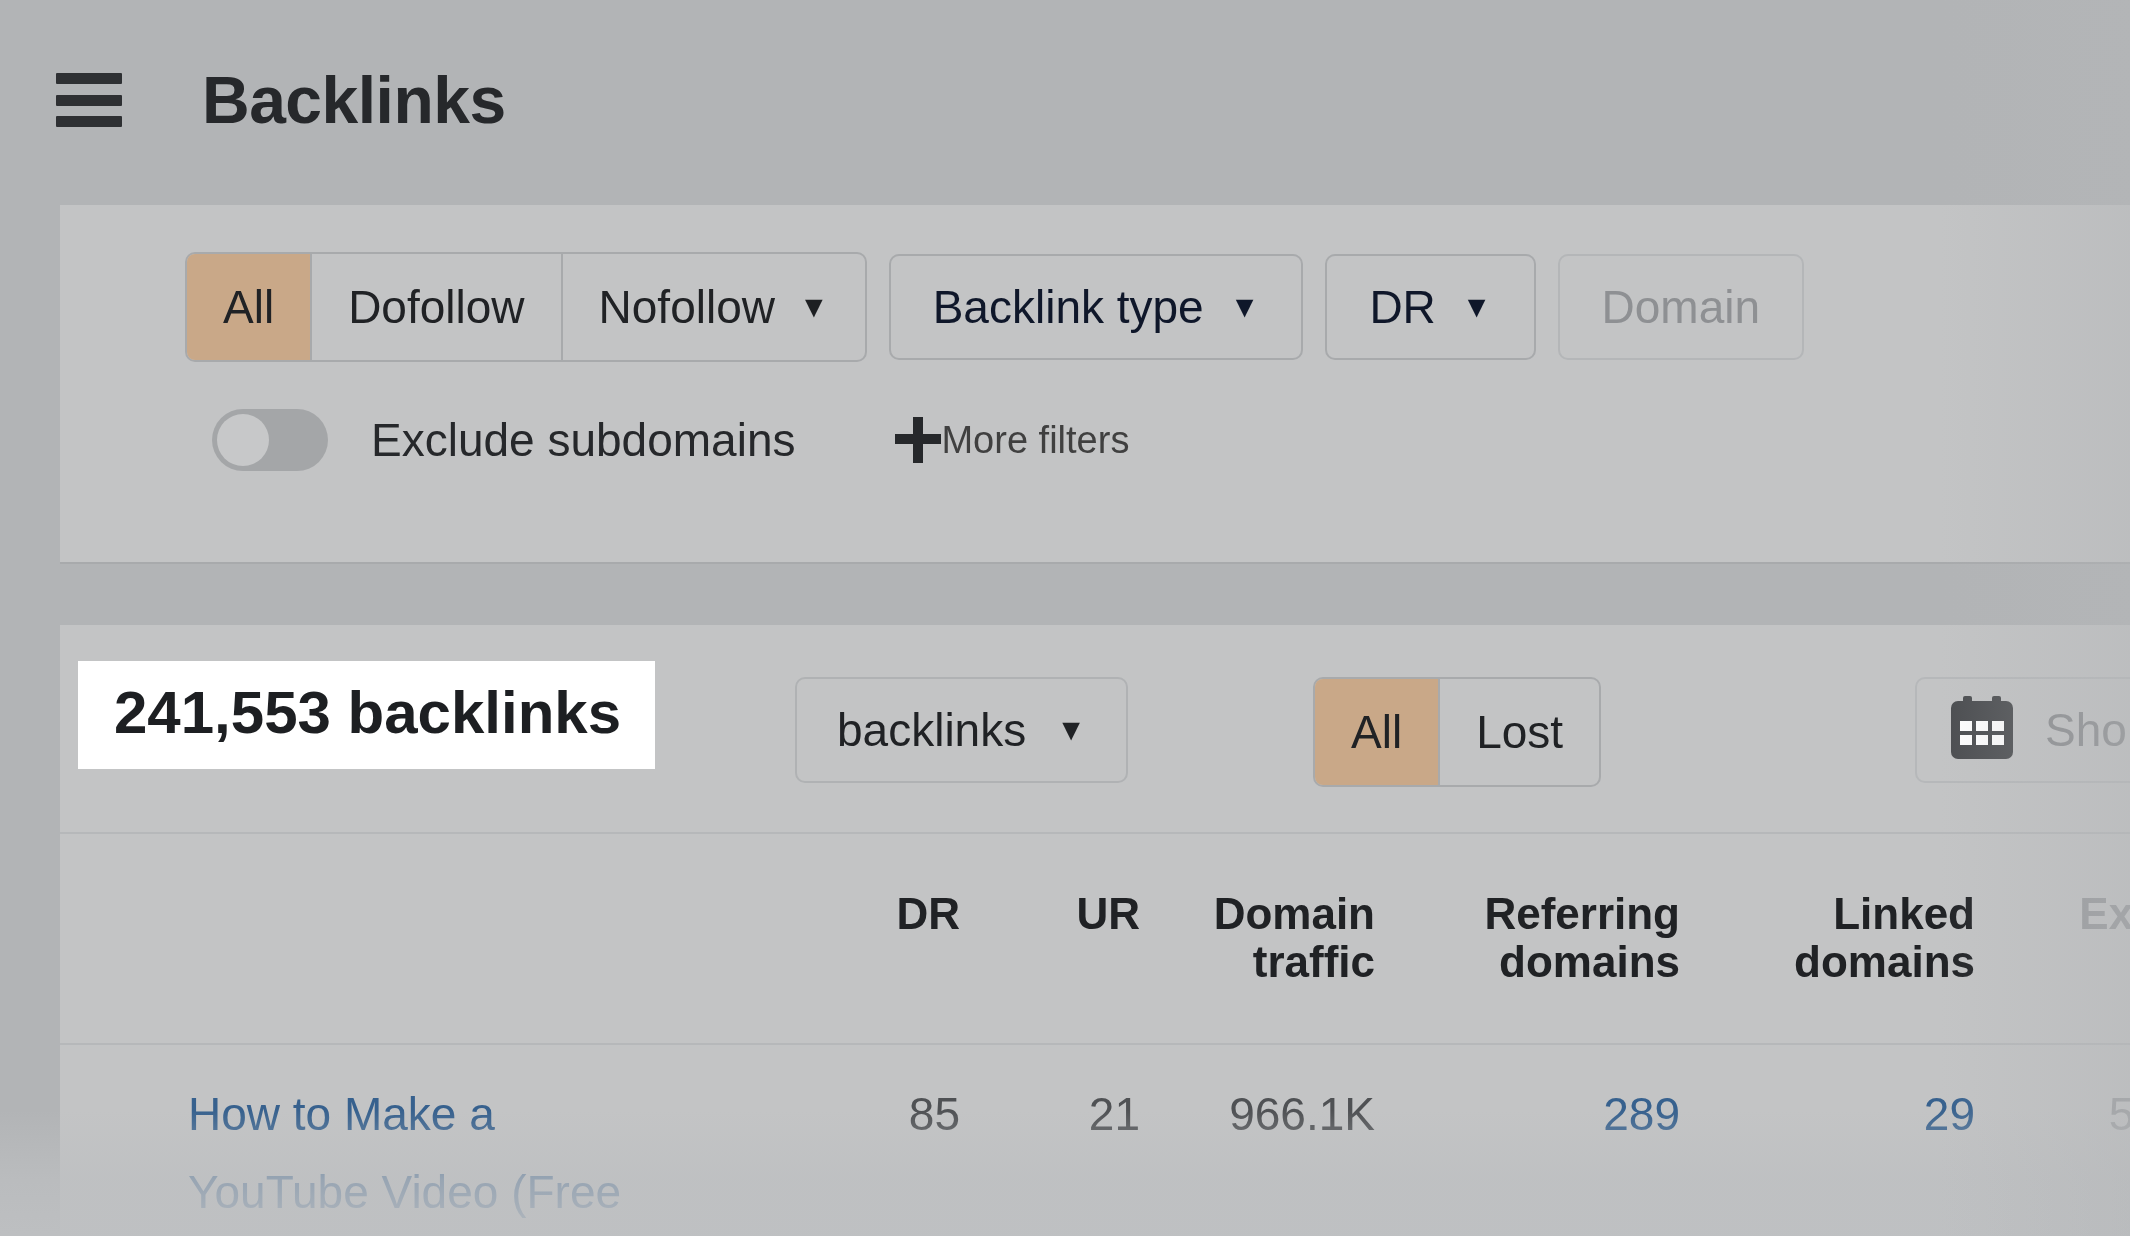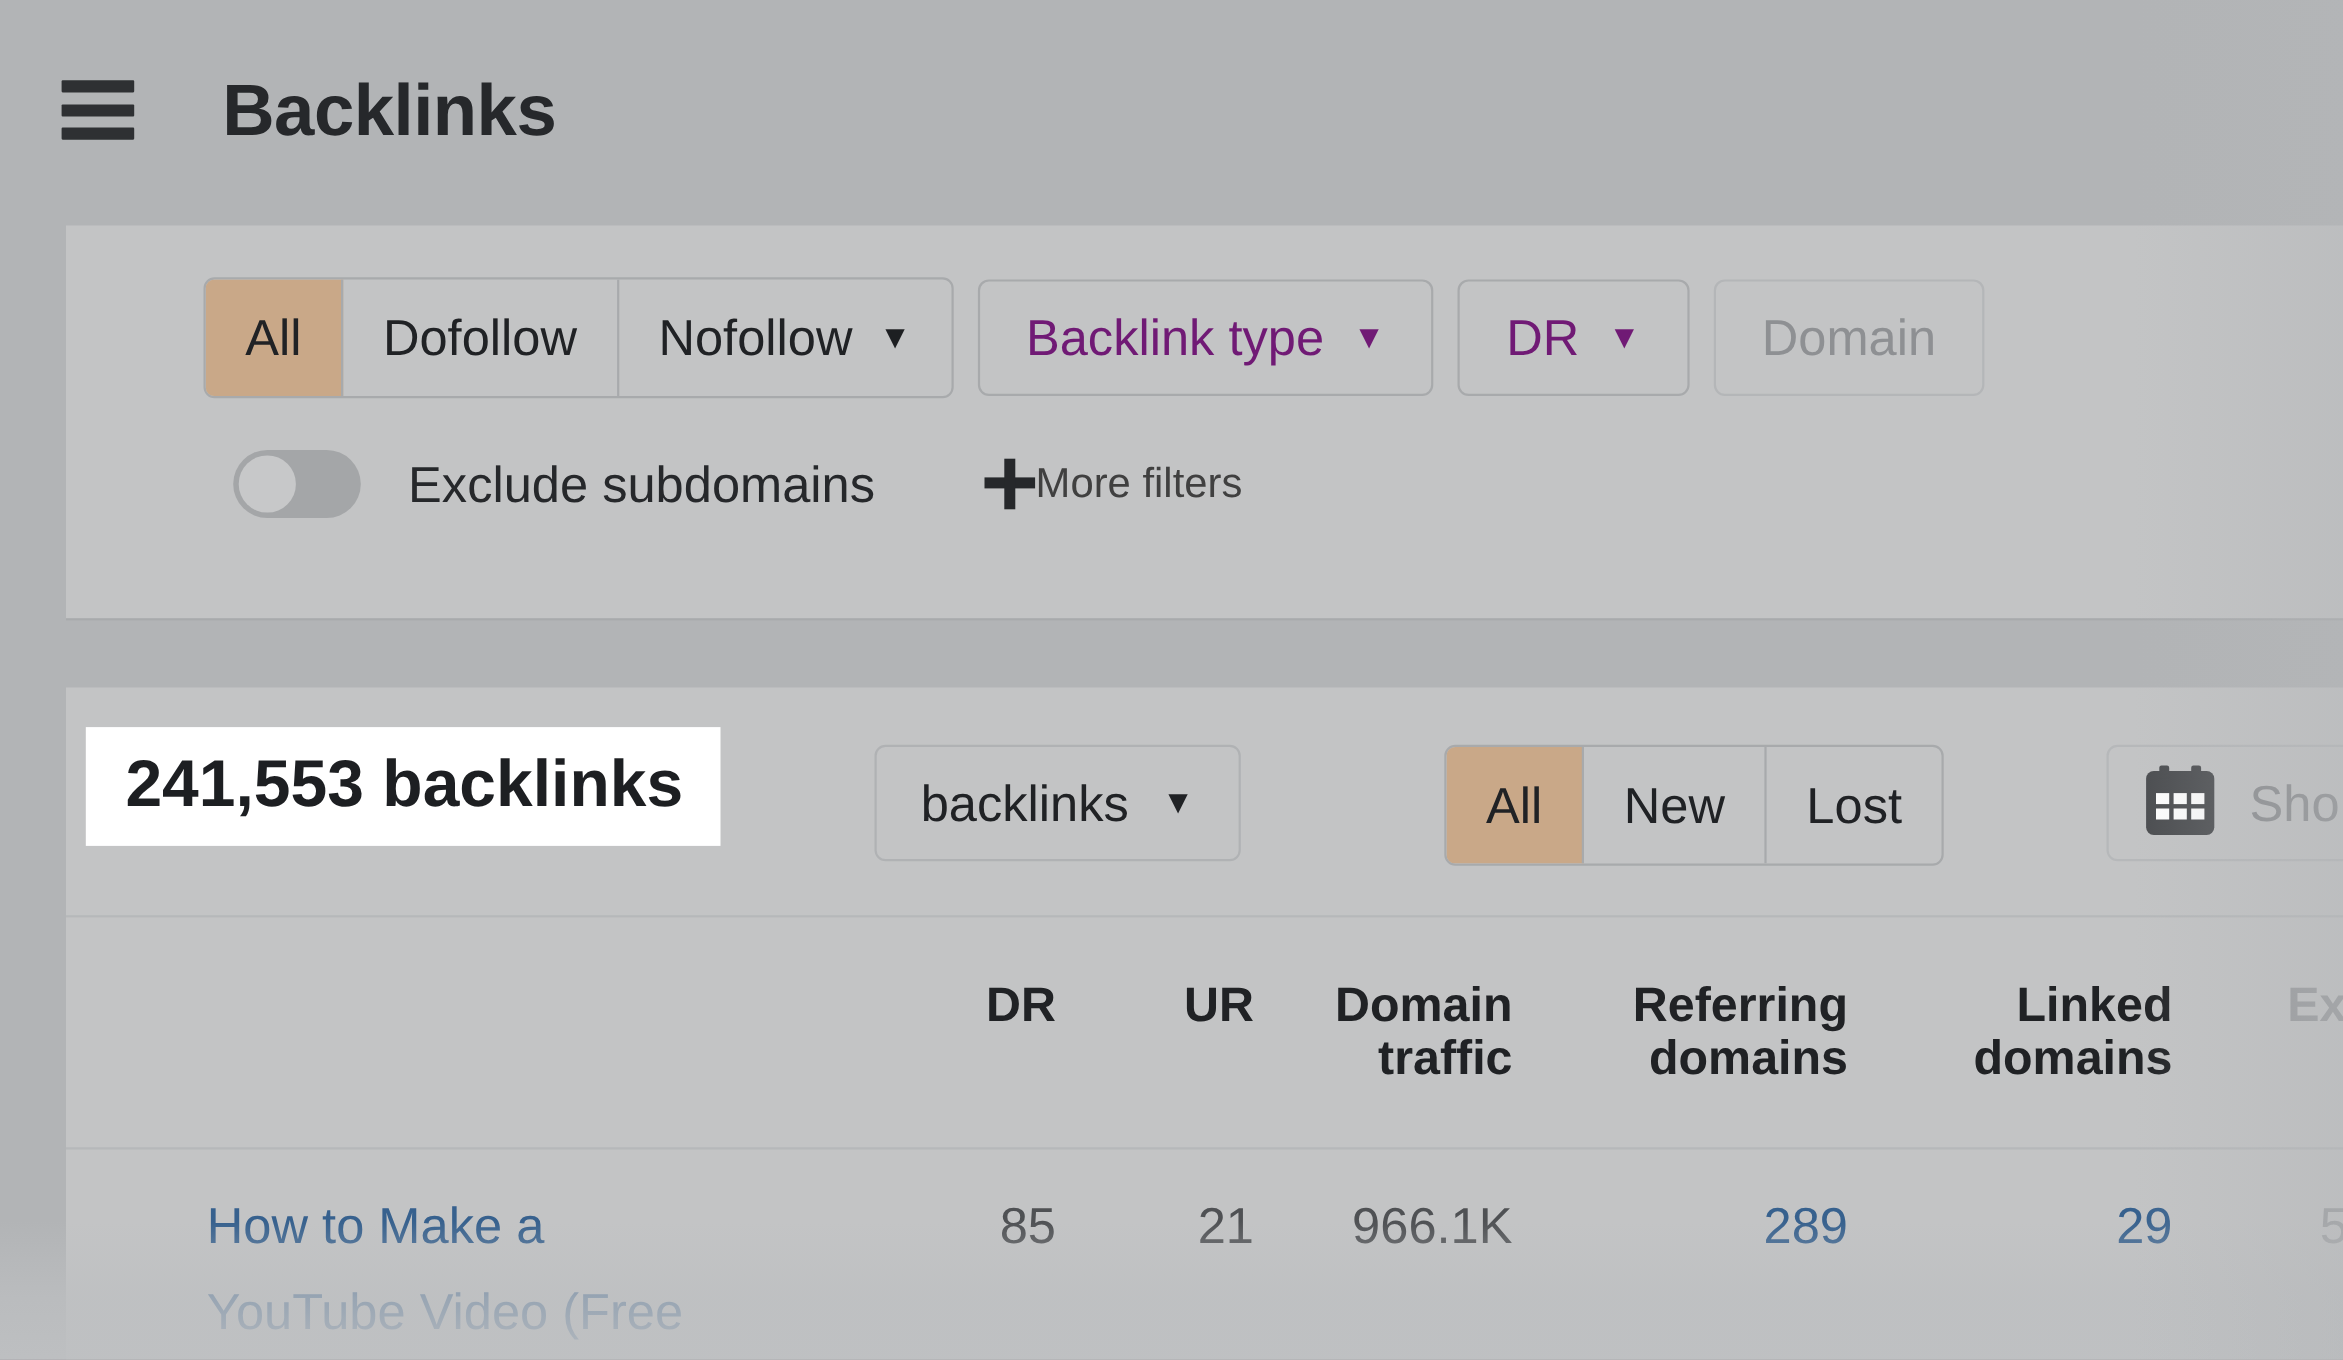--- a/index.html
+++ b/index.html
@@ -114,21 +114,21 @@
   .pill {
     display: flex;
     align-items: center;
     justify-content: center;
     height: 106px;
     padding: 0 42px;
     margin-left: 22px;
     border: 2px solid #a8aaac;
     border-radius: 10px;
     font-size: 46px;
-    color: #701a75;
+    color: #0f172a;
     white-space: nowrap;
     cursor: pointer;
     box-sizing: border-box;
   }
   .pill .caret {
     margin-left: 26px;
     font-size: 30px;
     line-height: 1;
   }
   .pill.faded {
@@ -450,23 +450,20 @@
       </div>
 
       <div class="count-dropdown">
         <span>backlinks</span>
         <span class="caret">▼</span>
       </div>
 
       <div class="seg-group-2">
         <div class="seg-btn active">
           <span>All</span>
-        </div>
-        <div class="seg-btn">
-          <span>New</span>
         </div>
         <div class="seg-btn">
           <span>Lost</span>
         </div>
       </div>
 
       <div class="daterange-btn">
         <span class="cal-icon">
           <span class="cal-grid">
             <i></i>

